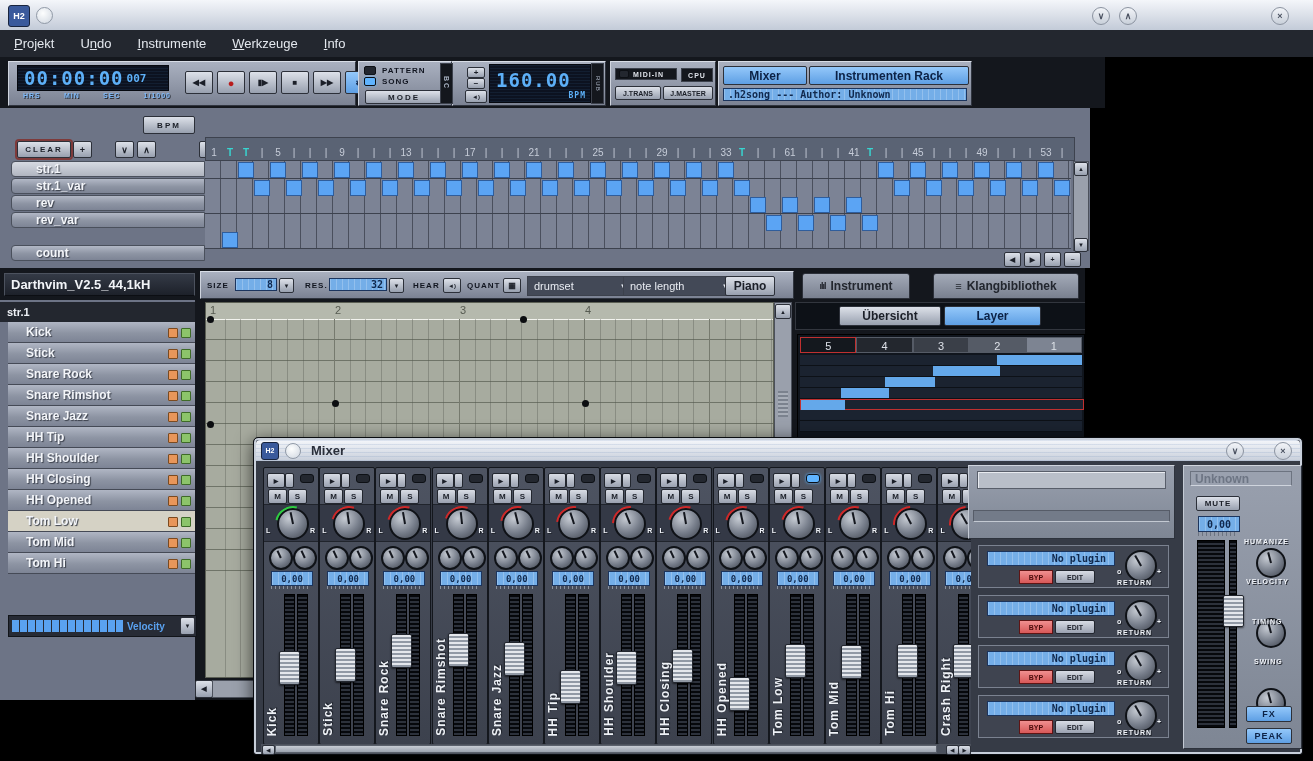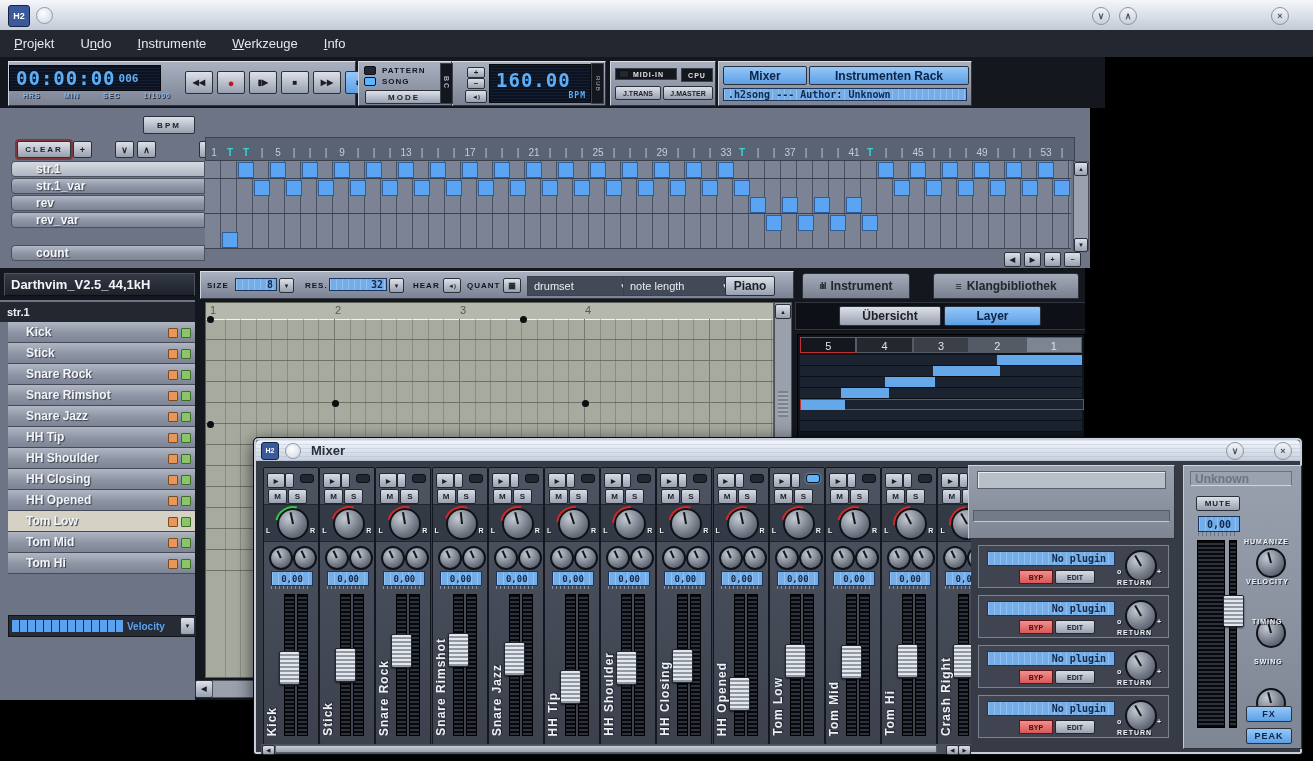--- a/index.html
+++ b/index.html
@@ -119,23 +119,23 @@
       <div class="menu-item"><span></span><span class="u">P</span><span>rojekt</span></div>
       <div class="menu-item"><span>U</span><span class="u">n</span><span>do</span></div>
       <div class="menu-item"><span></span><span class="u">I</span><span>nstrumente</span></div>
       <div class="menu-item"><span></span><span class="u">W</span><span>erkzeuge</span></div>
       <div class="menu-item"><span></span><span class="u">I</span><span>nfo</span></div>
     </div>
 
   <div class="abs" id="toolbar">
 
     <div class="abs panel" style="left:8px;top:4px;width:346px;height:43px;">
-      <div class="abs lcd" style="left:0;top:3px;width:152px;height:26px;display:flex;align-items:center;padding-left:6px;box-sizing:border-box;">
+      <div class="abs lcd" style="left:8px;top:3px;width:152px;height:26px;display:flex;align-items:center;padding-left:6px;box-sizing:border-box;">
         <span style="font-size:19px;letter-spacing:1px;">00:00:00</span>
-        <span style="font-size:11px;margin-left:3px;">006</span>
+        <span style="font-size:11px;margin-left:3px;">007</span>
       </div>
       <div class="abs" style="left:8px;top:30px;width:160px;display:flex;justify-content:space-between;padding:0 6px;box-sizing:border-box;">
         <span class="tinylabel" style="color:#7cb8f8;">HRS</span>
         <span class="tinylabel" style="color:#7cb8f8;">MIN</span>
         <span class="tinylabel" style="color:#7cb8f8;">SEC</span>
         <span class="tinylabel" style="color:#7cb8f8;">1/1000</span>
       </div>
       <div class="abs" id="transportbtns" style="left:176px;top:9px;display:flex;gap:4px;">
           <div class="btn" style="width: 26px; height: 21px; font-size: 8px;">◀◀</div>
           <div class="btn" style="width: 26px; height: 21px; font-size: 11px; color: rgb(184, 28, 28);">●</div>
@@ -245,21 +245,21 @@
         <div class="tl-cell">|</div>
         <div class="tl-cell">|</div>
         <div class="tl-cell">29</div>
         <div class="tl-cell">|</div>
         <div class="tl-cell">|</div>
         <div class="tl-cell">|</div>
         <div class="tl-cell">33</div>
         <div class="tl-cell t">T</div>
         <div class="tl-cell">|</div>
         <div class="tl-cell">|</div>
-        <div class="tl-cell">37</div>
+        <div class="tl-cell">61</div>
         <div class="tl-cell">|</div>
         <div class="tl-cell">|</div>
         <div class="tl-cell">|</div>
         <div class="tl-cell">41</div>
         <div class="tl-cell t">T</div>
         <div class="tl-cell">|</div>
         <div class="tl-cell">|</div>
         <div class="tl-cell">45</div>
         <div class="tl-cell">|</div>
         <div class="tl-cell">|</div>

